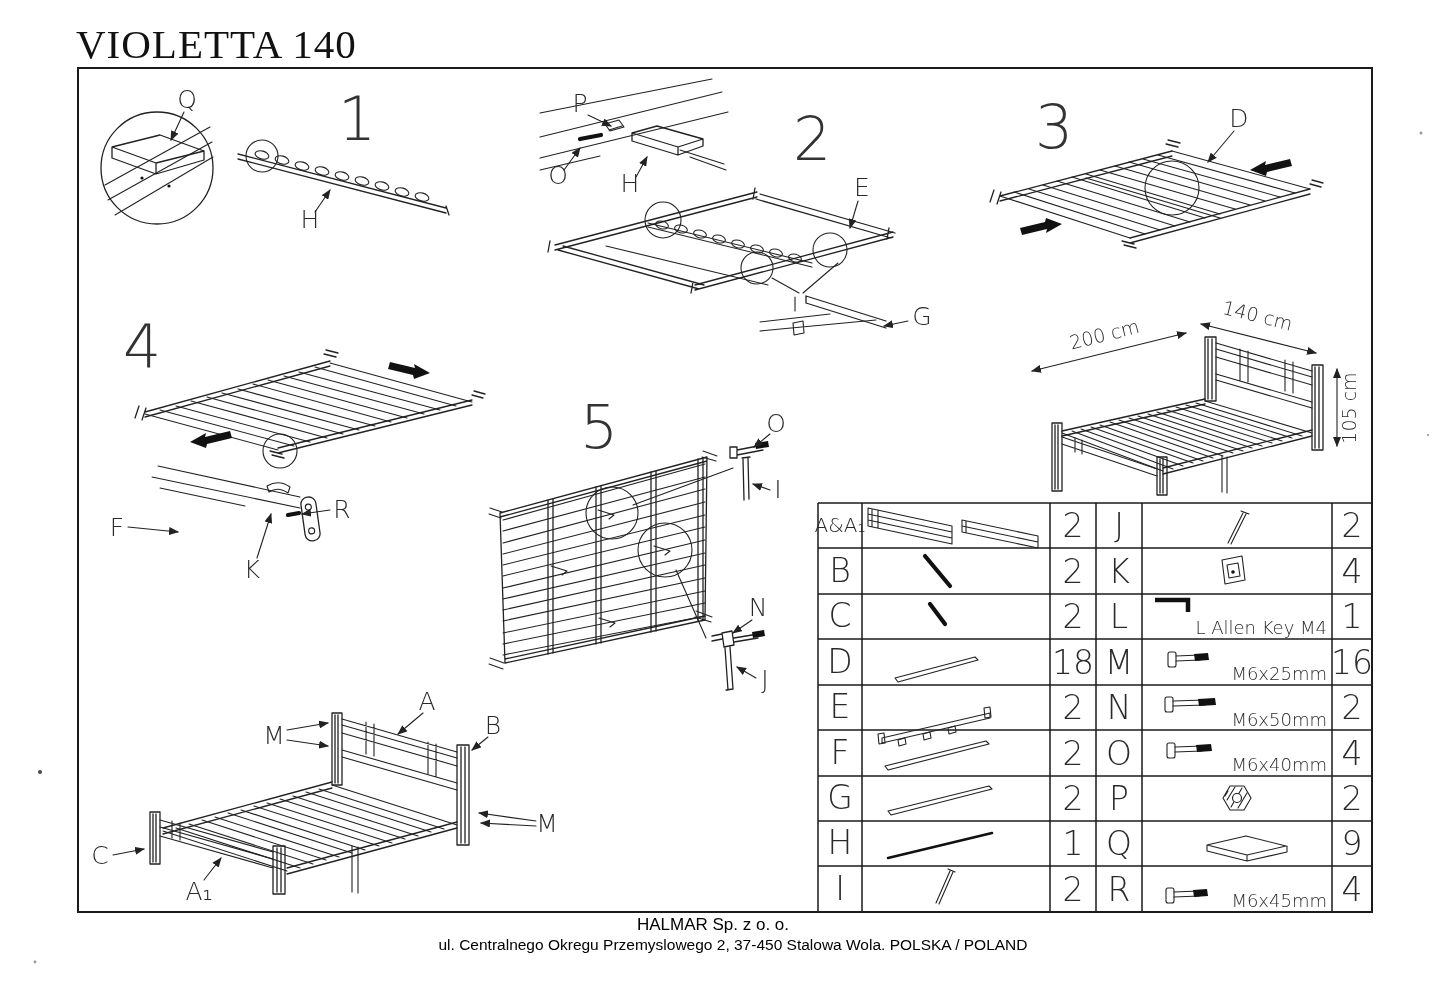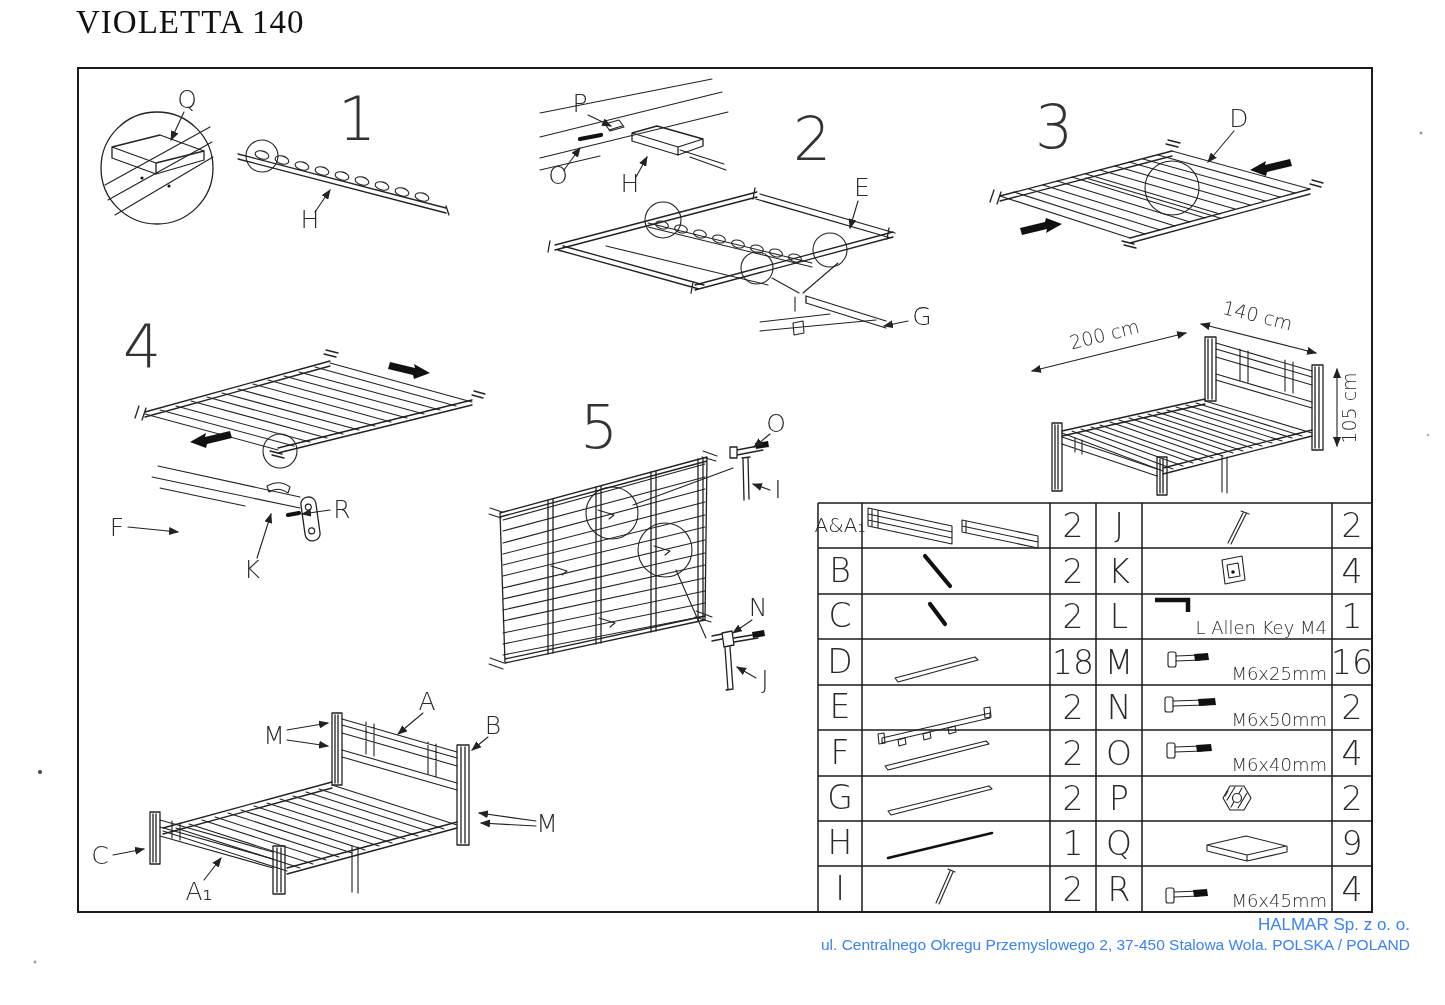--- a/index.html
+++ b/index.html
@@ -1,36 +1,36 @@
 <!DOCTYPE html>
 <html><head>
 <meta charset="utf-8">
 <style>
   html,body{margin:0;padding:0;background:#ffffff;}
   #page{position:relative;width:1445px;height:1005px;background:#fff;overflow:hidden;
         font-family:"DejaVu Sans",sans-serif;color:#1c1c1c;}
-  #title{position:absolute;left:76px;top:4px;font-family:"Liberation Serif",serif;
-         font-size:33px;font-weight:400;letter-spacing:1px;color:#111;}
+  #title{position:absolute;left:76px;top:20px;font-family:"Liberation Serif",serif;
+         font-size:41px;font-weight:400;letter-spacing:1px;color:#111;}
   #drawing{position:absolute;left:0;top:0;}
   .ln{fill:none;stroke:#222;stroke-width:1.3;stroke-linecap:round;stroke-linejoin:round;}
   .ln2{fill:none;stroke:#222;stroke-width:1.1;stroke-linecap:round;stroke-linejoin:round;}
   .bold{fill:none;stroke:#111;stroke-width:4.2;stroke-linecap:round;}
   .fillb{fill:#111;stroke:none;}
   .grid{stroke:#1b1b1b;stroke-width:1.5;}
   .frame{fill:none;stroke:#1b1b1b;stroke-width:2;}
   text{font-family:"DejaVu Sans",sans-serif;fill:#2a2a2a;}
   .lbl{font-size:25px;font-weight:200;}
   .stepnum{font-size:60px;font-weight:200;fill:#333;}
   .pletter{font-size:33px;font-weight:200;}
   .psmall{font-size:20px;font-weight:200;}
   .qty{font-size:33px;font-weight:200;}
   .note{font-size:18px;font-weight:200;}
   .dim{font-size:19px;font-weight:200;}
-  #footer{position:absolute;left:0px;top:914px;width:1410px;text-align:right;
-          font-family:"Liberation Sans",sans-serif;color:#3b82f6;}
+  #footer{position:absolute;left:8px;top:914px;width:1410px;text-align:center;
+          font-family:"Liberation Sans",sans-serif;color:#000000;}
   #footer .f1{font-size:17px;line-height:21px;}
   #footer .f2{font-size:15.5px;line-height:20px;padding-left:40px;}
 </style>
 </head>
 <body>
 
 <div id="page">
   <div id="title">VIOLETTA 140</div>
 
   <svg id="drawing" width="1445" height="1005" viewBox="0 0 1445 1005">

